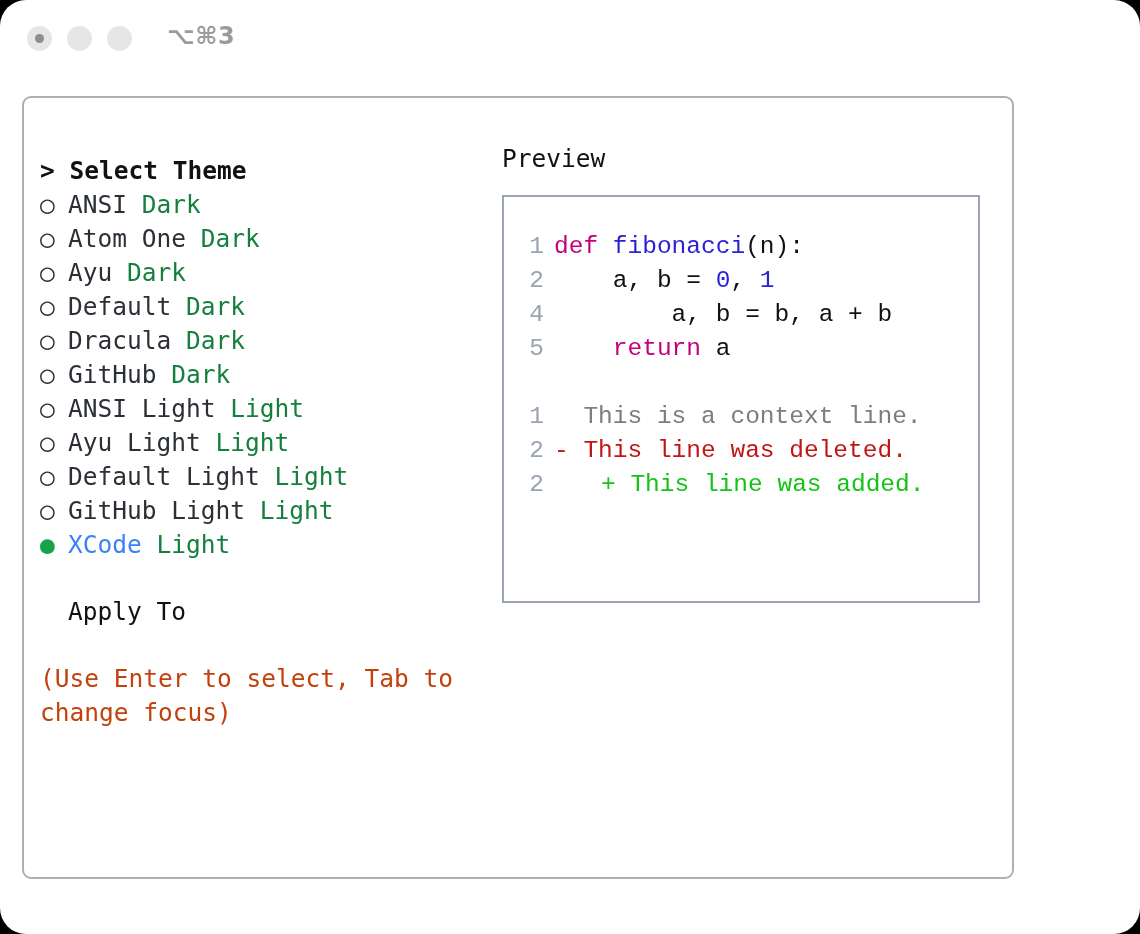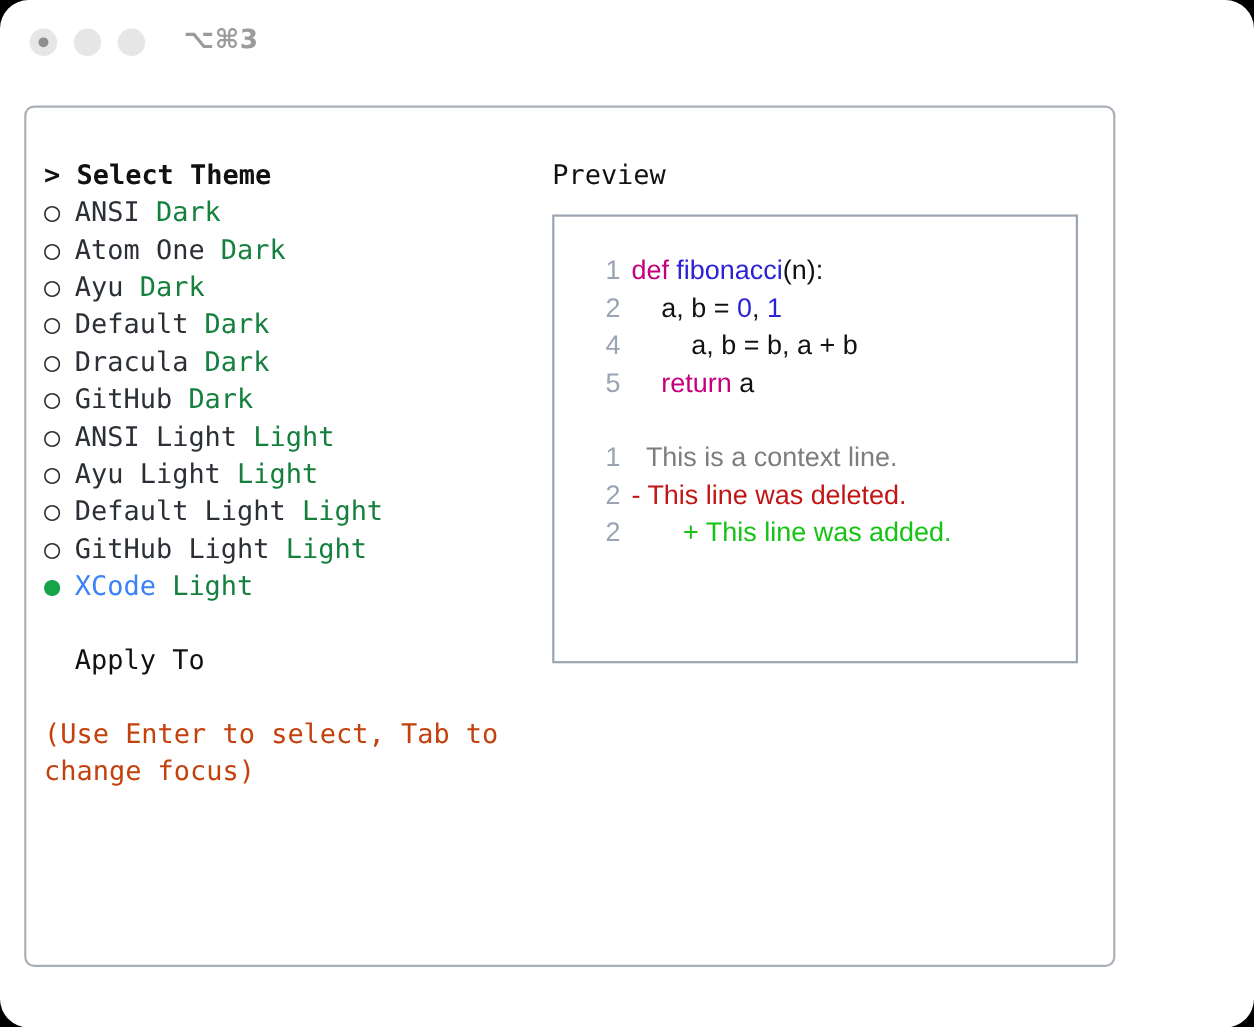--- a/index.html
+++ b/index.html
@@ -72,21 +72,21 @@
     border: 2px solid #aab0b8;
     border-radius: 9px;
     box-sizing: border-box;
     background: #ffffff;
   }
 
   
   #left-col {
     position: absolute;
     left: 16px;
-    top: 44px;
+    top: 56px;
     width: 450px;
   }
   .section-title {
     font-family: "DejaVu Sans Mono", monospace;
     font-size: 24.5px;
     font-weight: bold;
     color: #111111;
     height: 34px;
     line-height: 34px;
     white-space: pre;
@@ -145,24 +145,24 @@
     width: 478px;
     height: 408px;
     border: 2px solid #9aa4b2;
     box-sizing: border-box;
     background: #ffffff;
     padding: 33px 0 0 0;
   }
   .code-line {
     height: 34px;
     line-height: 34px;
-    font-family: Liberation Sans, sans-serif;
-    font-size: 24.5px;
-    white-space: pre;
-    padding-left: 32px;
+    font-family: Liberation Mono, monospace;
+    font-size: 24.5px;
+    white-space: pre;
+    padding-left: 12px;
   }
   .ln {
     display: inline-block;
     width: 28px;
     text-align: right;
     color: #9aa4b2;
     margin-right: 10px;
   }
   .t-kw   { color: #c4007c; }
   .t-fn   { color: #2b22d6; }

